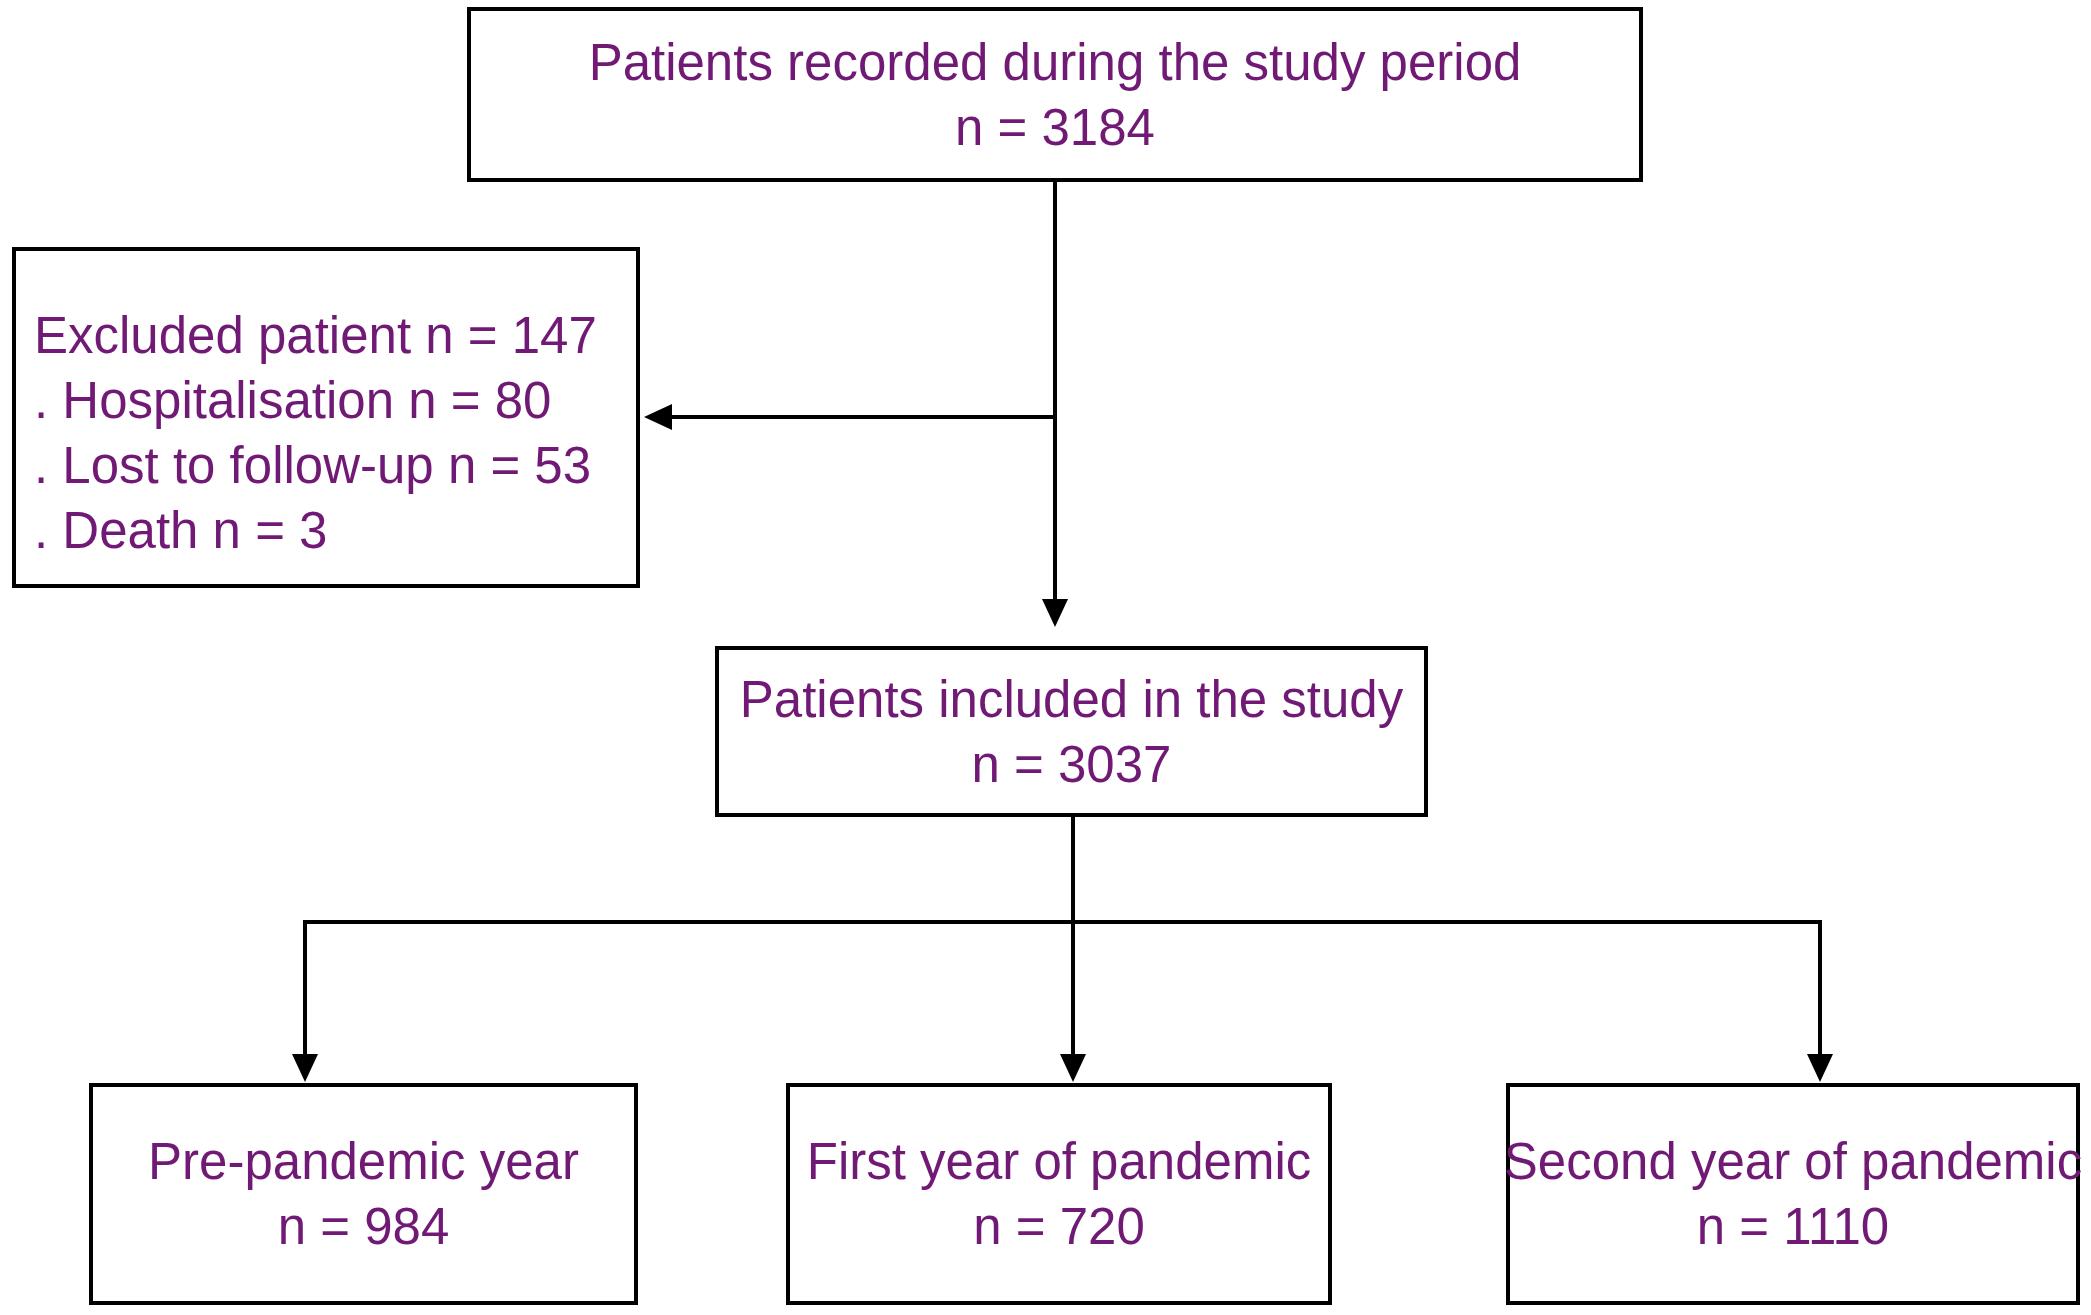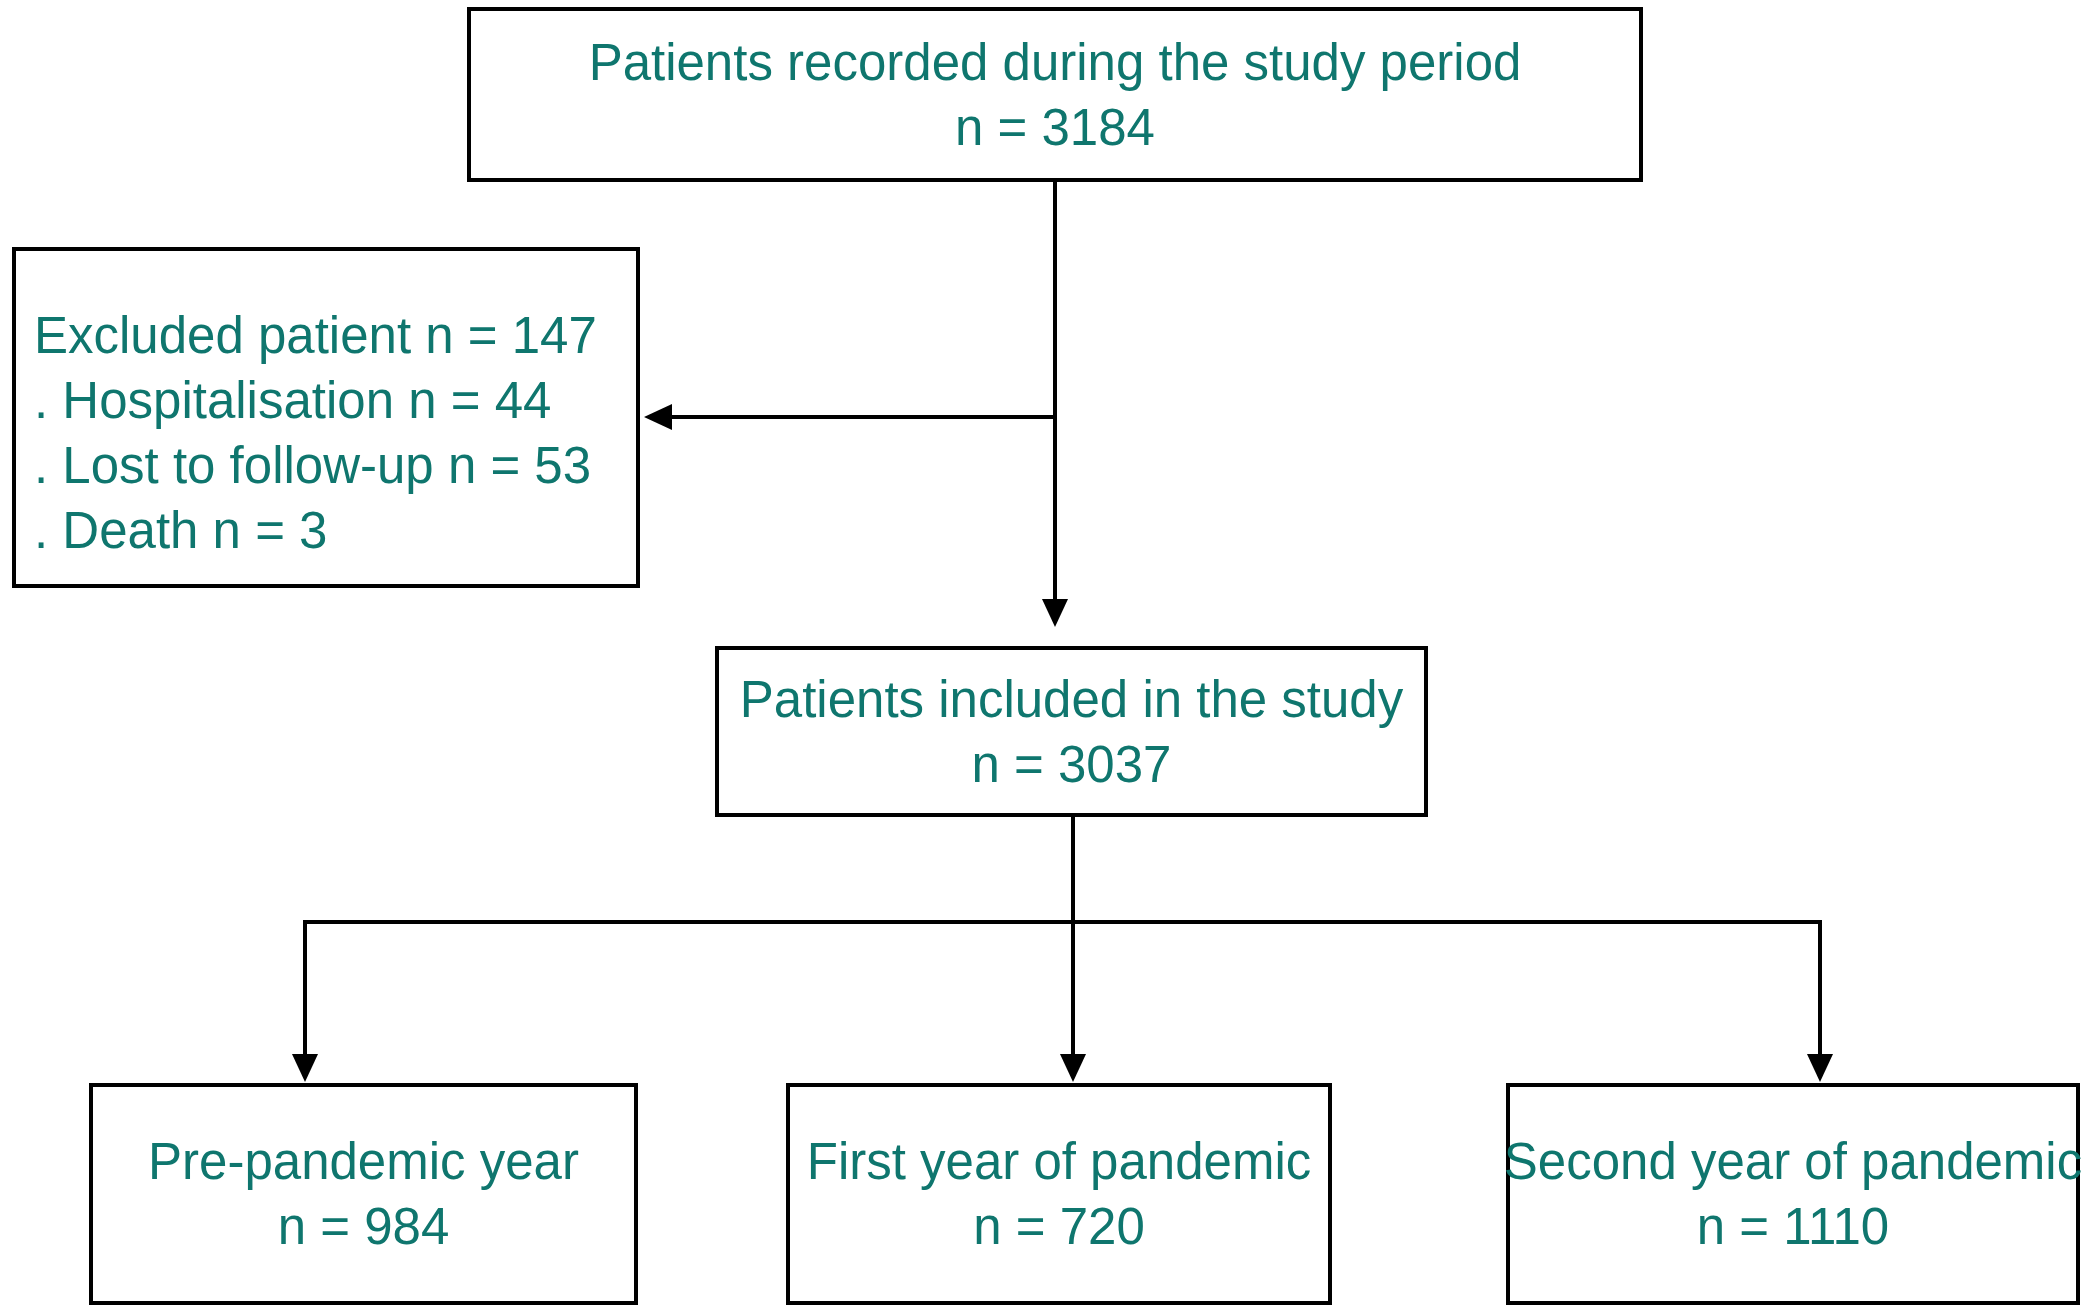--- a/index.html
+++ b/index.html
@@ -6,21 +6,21 @@
     margin: 0;
     padding: 0;
     background: #ffffff;
   }
   .canvas {
     position: relative;
     width: 2091px;
     height: 1315px;
     background: #ffffff;
     font-family: "Liberation Sans", "DejaVu Sans", sans-serif;
-    color: #0f766e;
+    color: #701a75;
   }
   .connectors {
     position: absolute;
     left: 0;
     top: 0;
     width: 2091px;
     height: 1315px;
   }
   .box {
     position: absolute;
@@ -95,21 +95,21 @@
     </g>
   </svg>
 
   <div class="box box-recorded">
     <div>Patients recorded during the study period</div>
     <div>n = 3184</div>
   </div>
 
   <div class="box box-excluded">
     <div>Excluded patient n = 147</div>
-    <div>. Hospitalisation n = 44</div>
+    <div>. Hospitalisation n = 80</div>
     <div>. Lost to follow-up n = 53</div>
     <div>. Death n = 3</div>
   </div>
 
   <div class="box box-included">
     <div>Patients included in the study</div>
     <div>n = 3037</div>
   </div>
 
   <div class="box box-pre">

